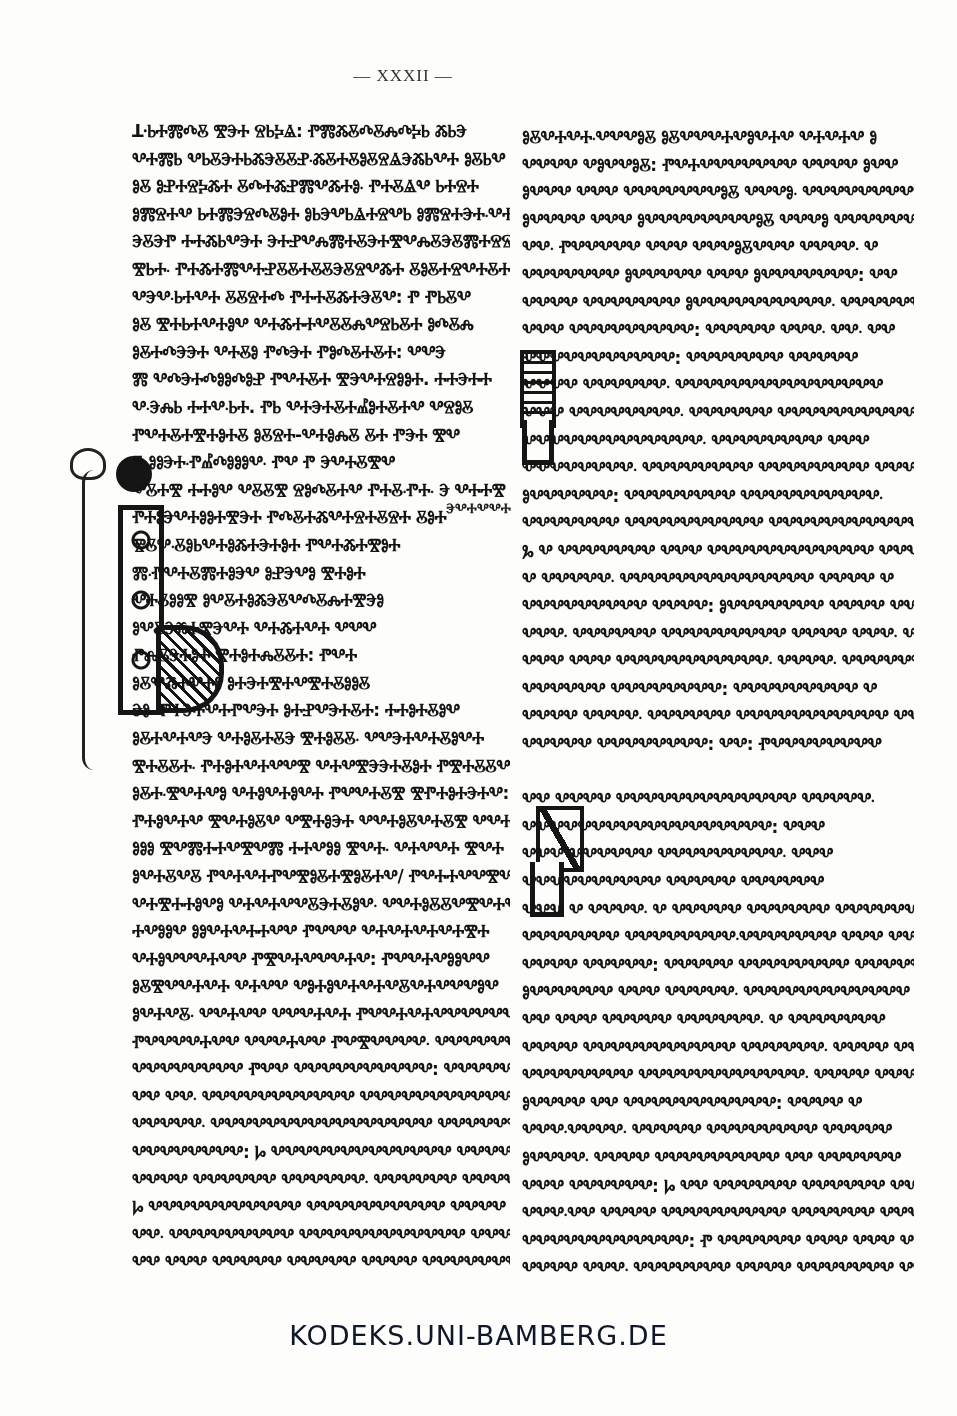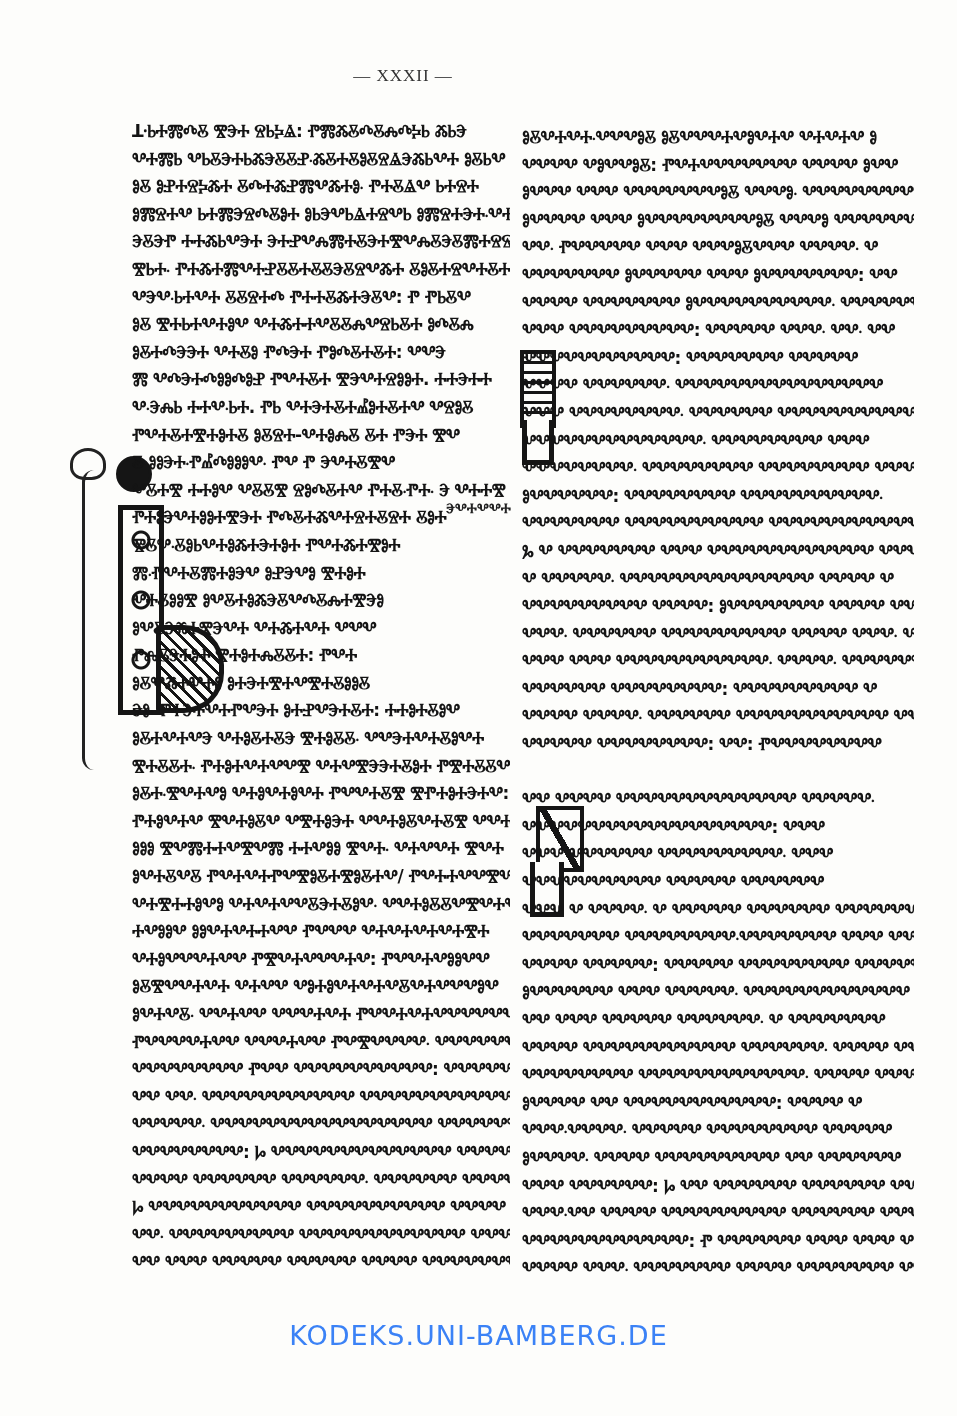--- a/index.html
+++ b/index.html
@@ -84,21 +84,21 @@
   }
   .initial-right-2b {
     left: 530px; top: 862px; width: 24px; height: 50px;
     border-width: 5px; border-top: none;
     background: #fdfdfb;
   }
   .footer {
     position: absolute; top: 1320px; left: 0; width: 957px;
     text-align: center;
     font-family: "DejaVu Sans", sans-serif;
-    font-size: 27px; letter-spacing: 1px; color: #3b82f6;
+    font-size: 27px; letter-spacing: 1px; color: #0f172a;
   }
   .marginal {
     position: absolute; left: 446px; top: 500px;
     font-family: "DejaVu Sans", sans-serif; font-size: 14px; font-weight: bold;
     color: #222;
   }
 </style>
 </head>
 <body>
 

